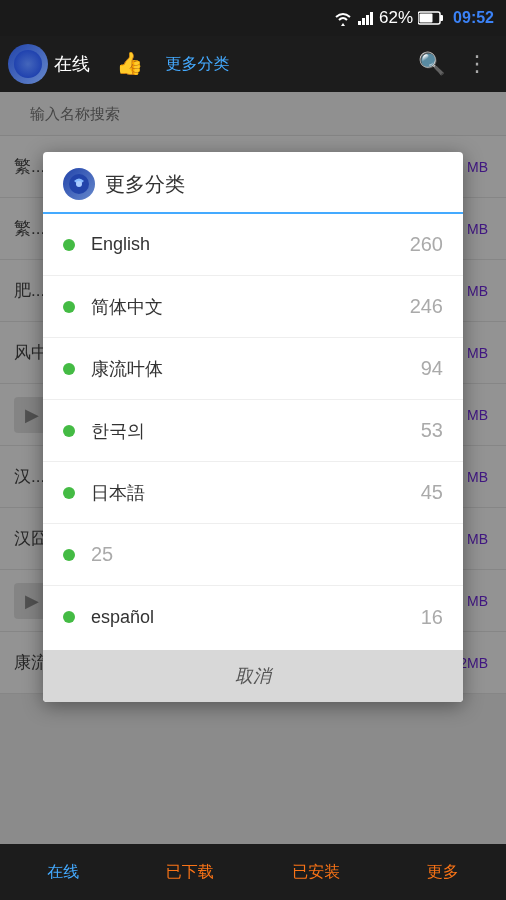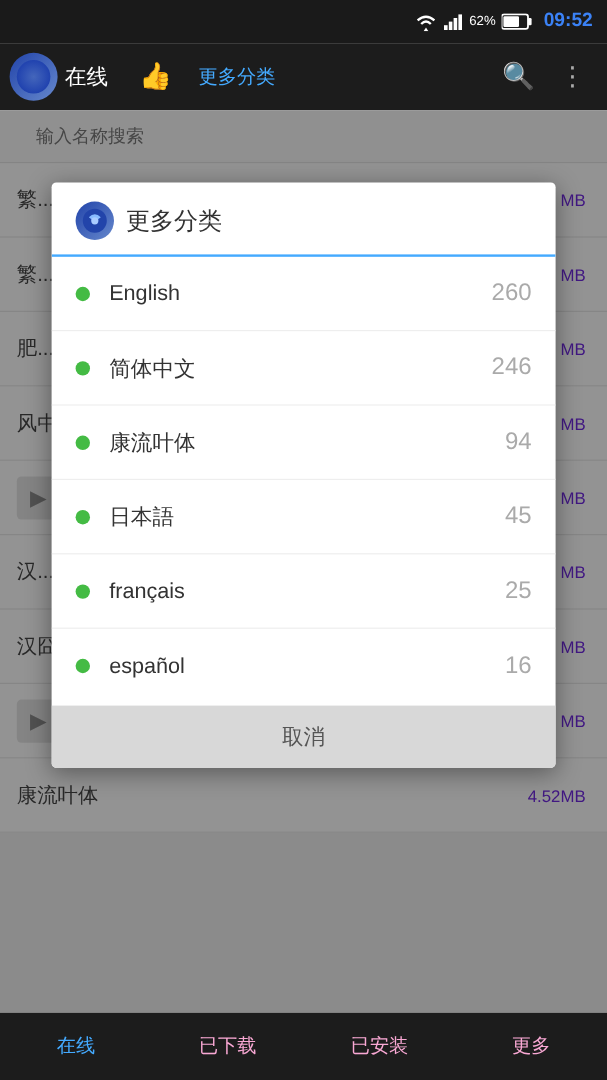--- a/index.html
+++ b/index.html
@@ -30,21 +30,21 @@
       gap: 5px;
     }
     .status-time {
       color: #3b82f6;
       font-size: 16px;
       font-weight: bold;
       margin-left: 4px;
     }
     .status-battery {
       color: white;
-      font-size: 11px;
+      font-size: 17px;
     }
 
     
     .nav-bar {
       width: 100%;
       height: 56px;
       background: #1c1c1c;
       display: flex;
       align-items: center;
       padding: 0 8px;
@@ -231,40 +231,41 @@
       height: 52px;
       background: #d8d8d8;
       border: none;
       font-size: 18px;
       color: #555;
       cursor: pointer;
       display: flex;
       align-items: center;
       justify-content: center;
       margin-top: 2px;
+      font-style: italic;
     }
 
     
     .bottom-nav {
       position: absolute;
       bottom: 0;
       left: 0;
       width: 100%;
       height: 56px;
       background: #1c1c1c;
       display: flex;
       align-items: center;
     }
     .bottom-nav-item {
       flex: 1;
       display: flex;
       align-items: center;
       justify-content: center;
       height: 100%;
-      color: #f9a8d4;
+      color: #f97316;
       font-size: 16px;
     }
     .bottom-nav-item.active {
       color: #44aaff;
     }
   </style>
 </head>
 <body>
 
 <div class="status-bar">
@@ -377,26 +378,30 @@
       <span class="item-label">简体中文</span>
       <span class="item-count">246</span>
     </div>
         <div class="dialog-list-item">
       <div class="item-dot"></div>
       <span class="item-label">康流叶体</span>
       <span class="item-count">94</span>
     </div>
         <div class="dialog-list-item">
       <div class="item-dot"></div>
+      <span class="item-label">한국의</span>
+      <span class="item-count">53</span>
+    </div>
+        <div class="dialog-list-item">
+      <div class="item-dot"></div>
       <span class="item-label">日本語</span>
       <span class="item-count">45</span>
     </div>
         <div class="dialog-list-item">
       <div class="item-dot"></div>
-      <span class="item-label">français</span>
       <span class="item-count">25</span>
     </div>
         <div class="dialog-list-item">
       <div class="item-dot"></div>
       <span class="item-label">español</span>
       <span class="item-count">16</span>
     </div>
       </div>
 
     <button class="dialog-cancel">取消</button>

